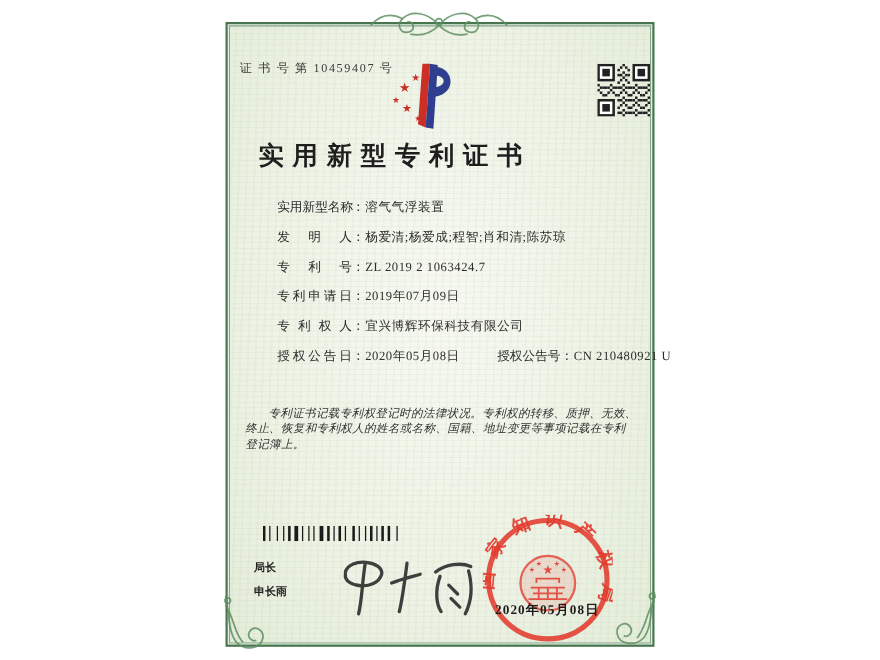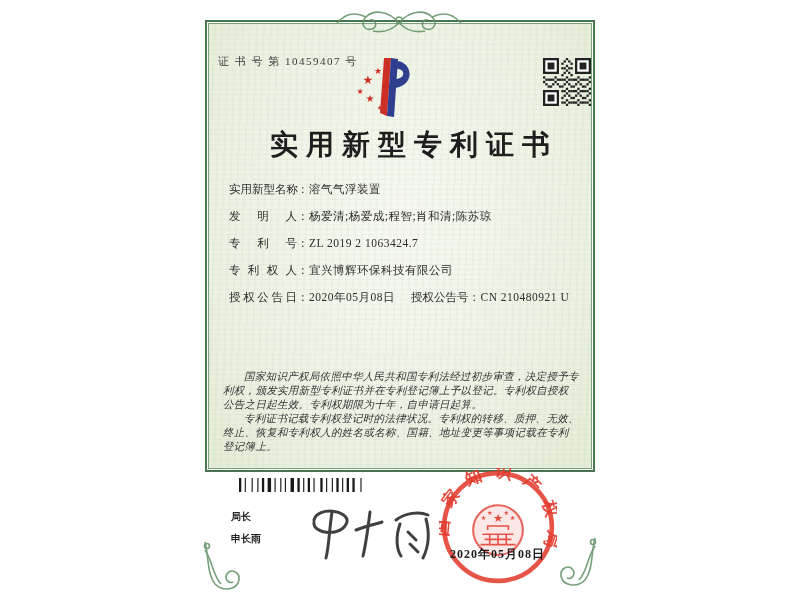--- a/index.html
+++ b/index.html
@@ -2,42 +2,42 @@
 <html><head>
 <meta charset="utf-8">
 <style>
   html,body{margin:0;padding:0;}
   body{
     width:800px;height:600px;position:relative;overflow:hidden;
     background:#ffffff;
     font-family:"Liberation Serif","DejaVu Serif",serif;
   }
   .page{
-    position:absolute;left:205px;top:20px;width:390px;height:452px;
+    position:absolute;left:205px;top:20px;width:390px;height:568px;
     background:
       repeating-linear-gradient(92deg, rgba(110,150,110,.045) 0 2px, rgba(0,0,0,0) 2px 7px),
       repeating-linear-gradient(0deg, rgba(110,150,110,.06) 0 1px, rgba(0,0,0,0) 1px 5px),
       radial-gradient(ellipse at 50% 45%, #f7f9f1 0%, #edf2e4 62%, #e4ecd8 100%);
     border:2px solid #47754d;
     box-shadow: inset 0 0 0 1px #ffffff, inset 0 0 0 2px #79a27e;
     box-sizing:border-box;
   }
   .cert-no{position:absolute;left:11px;top:32px;font-size:11px;letter-spacing:1.5px;color:#3a3a3a;}
   .logo{position:absolute;left:147px;top:30px;width:60px;height:70px;}
   .qr{position:absolute;left:336px;top:36px;width:48px;height:48px;}
   .title{
-    position:absolute;left:0;right:0;top:104px;text-align:center;
-    font-size:28px;font-weight:700;letter-spacing:8px;text-indent:8px;color:#1e1e1e;margin-left:20px;
+    position:absolute;left:0;right:0;top:104px;text-align:left;
+    font-size:23px;font-weight:700;letter-spacing:8px;text-indent:8px;color:#1e1e1e;margin-left:20px;
   }
   .fields{position:absolute;left:22px;top:154px;right:12px;font-size:11.5px;color:#2d2d2d;}
   .frow{height:27px;line-height:27px;white-space:nowrap;}
-  .flabel{display:inline-block;width:68px;text-align:justify;text-align-last:justify;vertical-align:top;}
+  .flabel{display:inline-block;width:68px;text-align:justify;text-align-last:justify;vertical-align:top;margin-left:23px;}
   .cln{display:inline-block;width:12px;}
   .fvalue{letter-spacing:.5px;}
-  .pair2{margin-left:16px;}
+  .pair2{margin-left:34px;}
   .paras{
     position:absolute;left:16px;right:14px;top:348px;
     font-size:10.5px;line-height:14px;color:#333;font-style:italic;
   }
   .paras p{margin:0;text-indent:2em;letter-spacing:.3px;}
   .barcode{position:absolute;left:32px;top:456px;width:126px;height:14px;}
   .signer{position:absolute;left:24px;top:484px;font-family:"Liberation Sans","DejaVu Sans",sans-serif;
     font-weight:700;font-size:10px;color:#222;line-height:22px;}
   .signature{position:absolute;left:95px;top:478px;width:145px;height:70px;z-index:3;}
   .seal{position:absolute;left:232px;top:446px;width:118px;height:118px;z-index:2;}
@@ -211,29 +211,31 @@
     <div class="frow">
       <span class="flabel">实用新型名称</span><span class="cln">：</span><span class="fvalue">溶气气浮装置</span>
     </div>
     <div class="frow">
       <span class="flabel">发明人</span><span class="cln">：</span><span class="fvalue">杨爱清;杨爱成;程智;肖和清;陈苏琼</span>
     </div>
     <div class="frow">
       <span class="flabel">专利号</span><span class="cln">：</span><span class="fvalue">ZL 2019 2 1063424.7</span>
     </div>
     <div class="frow">
+      <span class="flabel">专利申请日</span><span class="cln">：</span><span class="fvalue">2019年07月09日</span>
+    </div>
+    <div class="frow">
       <span class="flabel">专利权人</span><span class="cln">：</span><span class="fvalue">宜兴博辉环保科技有限公司</span>
     </div>
     <div class="frow">
       <span class="flabel">授权公告日</span><span class="cln">：</span><span class="fvalue">2020年05月08日</span><span class="pair2"><span>授权公告号</span><span class="cln">：</span><span class="fvalue">CN 210480921 U</span></span>
     </div>
   </div>
 
   <div class="paras">
-    <p>国家知识产权局依照中华人民共和国专利法经过初步审查，决定授予专利权，颁发实用新型专利证书并在专利登记簿上予以登记。专利权自授权公告之日起生效。专利权期限为十年，自申请日起算。</p>
     <p>专利证书记载专利权登记时的法律状况。专利权的转移、质押、无效、终止、恢复和专利权人的姓名或名称、国籍、地址变更等事项记载在专利登记簿上。</p>
   </div>
 
   <svg class="barcode" id="barcode" viewBox="0 0 110 14" preserveAspectRatio="none">
       <g fill="#1a1a1a">
         <rect x="0" y="0" width="2" height="14"></rect>
         <rect x="5" y="0" width="1" height="14"></rect>
         <rect x="11" y="0" width="1" height="14"></rect>
         <rect x="16" y="0" width="1" height="14"></rect>
         <rect x="20" y="0" width="2" height="14"></rect>

